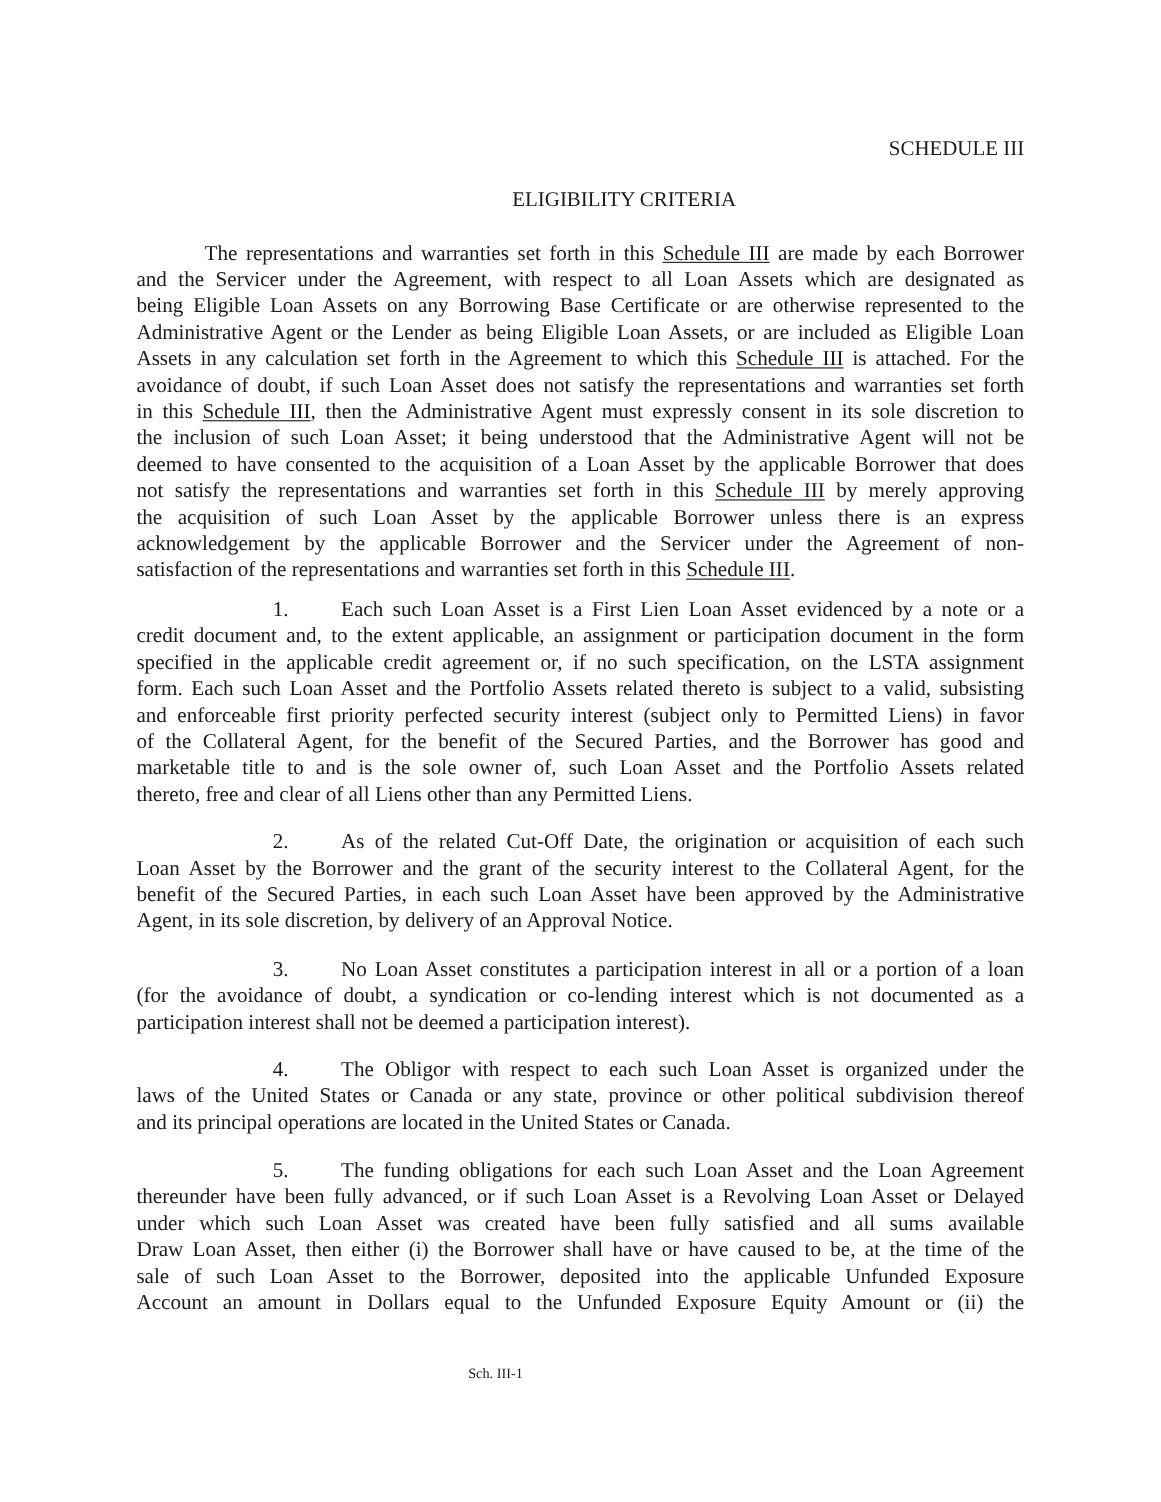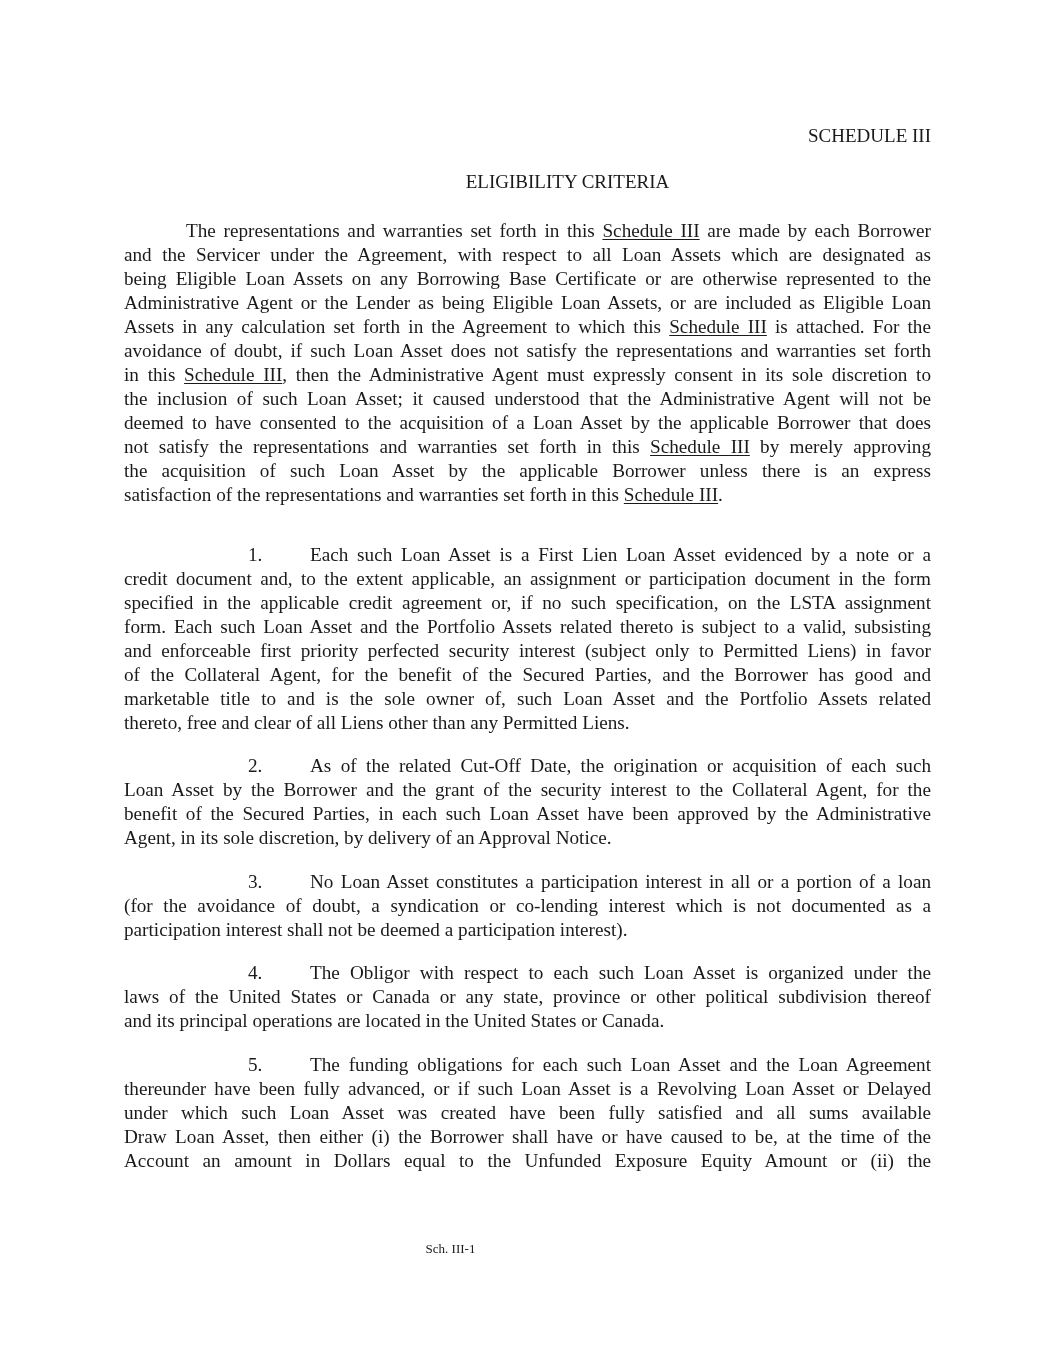--- a/index.html
+++ b/index.html
@@ -27,24 +27,25 @@
   <div class="doc-title">ELIGIBILITY CRITERIA</div>
 
   <div class="block" id="intro" style="top:198px;margin-top:21px;">
       <div class="line indent"><span>The representations and warranties set forth in this </span><span class="u">Schedule III</span><span> are made by each Borrower</span></div>
       <div class="line"><span>and the Servicer under the Agreement, with respect to all Loan Assets which are designated as</span></div>
       <div class="line"><span>being Eligible Loan Assets on any Borrowing Base Certificate or are otherwise represented to the</span></div>
       <div class="line"><span>Administrative Agent or the Lender as being Eligible Loan Assets, or are included as Eligible Loan</span></div>
       <div class="line"><span>Assets in any calculation set forth in the Agreement to which this </span><span class="u">Schedule III</span><span> is attached.  For the</span></div>
       <div class="line"><span>avoidance of doubt, if such Loan Asset does not satisfy the representations and warranties set forth</span></div>
       <div class="line"><span>in this </span><span class="u">Schedule III</span><span>, then the Administrative Agent must expressly consent in its sole discretion to</span></div>
-      <div class="line"><span>the inclusion of such Loan Asset; it caused understood that the Administrative Agent will not be</span></div>
+      <div class="line"><span>the inclusion of such Loan Asset; it being understood that the Administrative Agent will not be</span></div>
       <div class="line"><span>deemed to have consented to the acquisition of a Loan Asset by the applicable Borrower that does</span></div>
       <div class="line"><span>not satisfy the representations and warranties set forth in this </span><span class="u">Schedule III</span><span> by merely approving</span></div>
       <div class="line"><span>the acquisition of such Loan Asset by the applicable Borrower unless there is an express</span></div>
+      <div class="line"><span>acknowledgement by the applicable Borrower and the Servicer under the Agreement of non-</span></div>
       <div class="line last"><span>satisfaction of the representations and warranties set forth in this </span><span class="u">Schedule III</span><span>.</span></div>
     </div>
 
   <div class="block" id="crit-0" style="top:543px;">
       <div class="line num-line">
         <span class="num">1.</span>
         <span class="rest">Each such Loan Asset is a First Lien Loan Asset evidenced by a note or a</span>
       </div>
       <div class="line">credit document and, to the extent applicable, an assignment or participation document in the form</div>
       <div class="line">specified in the applicable credit agreement or, if no such specification, on the LSTA assignment</div>
@@ -80,17 +81,18 @@
       <div class="line last">and its principal operations are located in the United States or Canada.</div>
     </div>
   <div class="block" id="crit-4" style="top:1053px;">
       <div class="line num-line">
         <span class="num">5.</span>
         <span class="rest">The funding obligations for each such Loan Asset and the Loan Agreement</span>
       </div>
       <div class="line">thereunder have been fully advanced, or if such Loan Asset is a Revolving Loan Asset or Delayed</div>
       <div class="line">under which such Loan Asset was created have been fully satisfied and all sums available</div>
       <div class="line">Draw Loan Asset, then either (i) the Borrower shall have or have caused to be, at the time of the</div>
+      <div class="line">sale of such Loan Asset to the Borrower, deposited into the applicable Unfunded Exposure</div>
       <div class="line">Account an amount in Dollars equal to the Unfunded Exposure Equity Amount or (ii) the</div>
     </div>
 
   <div class="footer">Sch. III-1</div>
 </div>
 
 </body></html>

